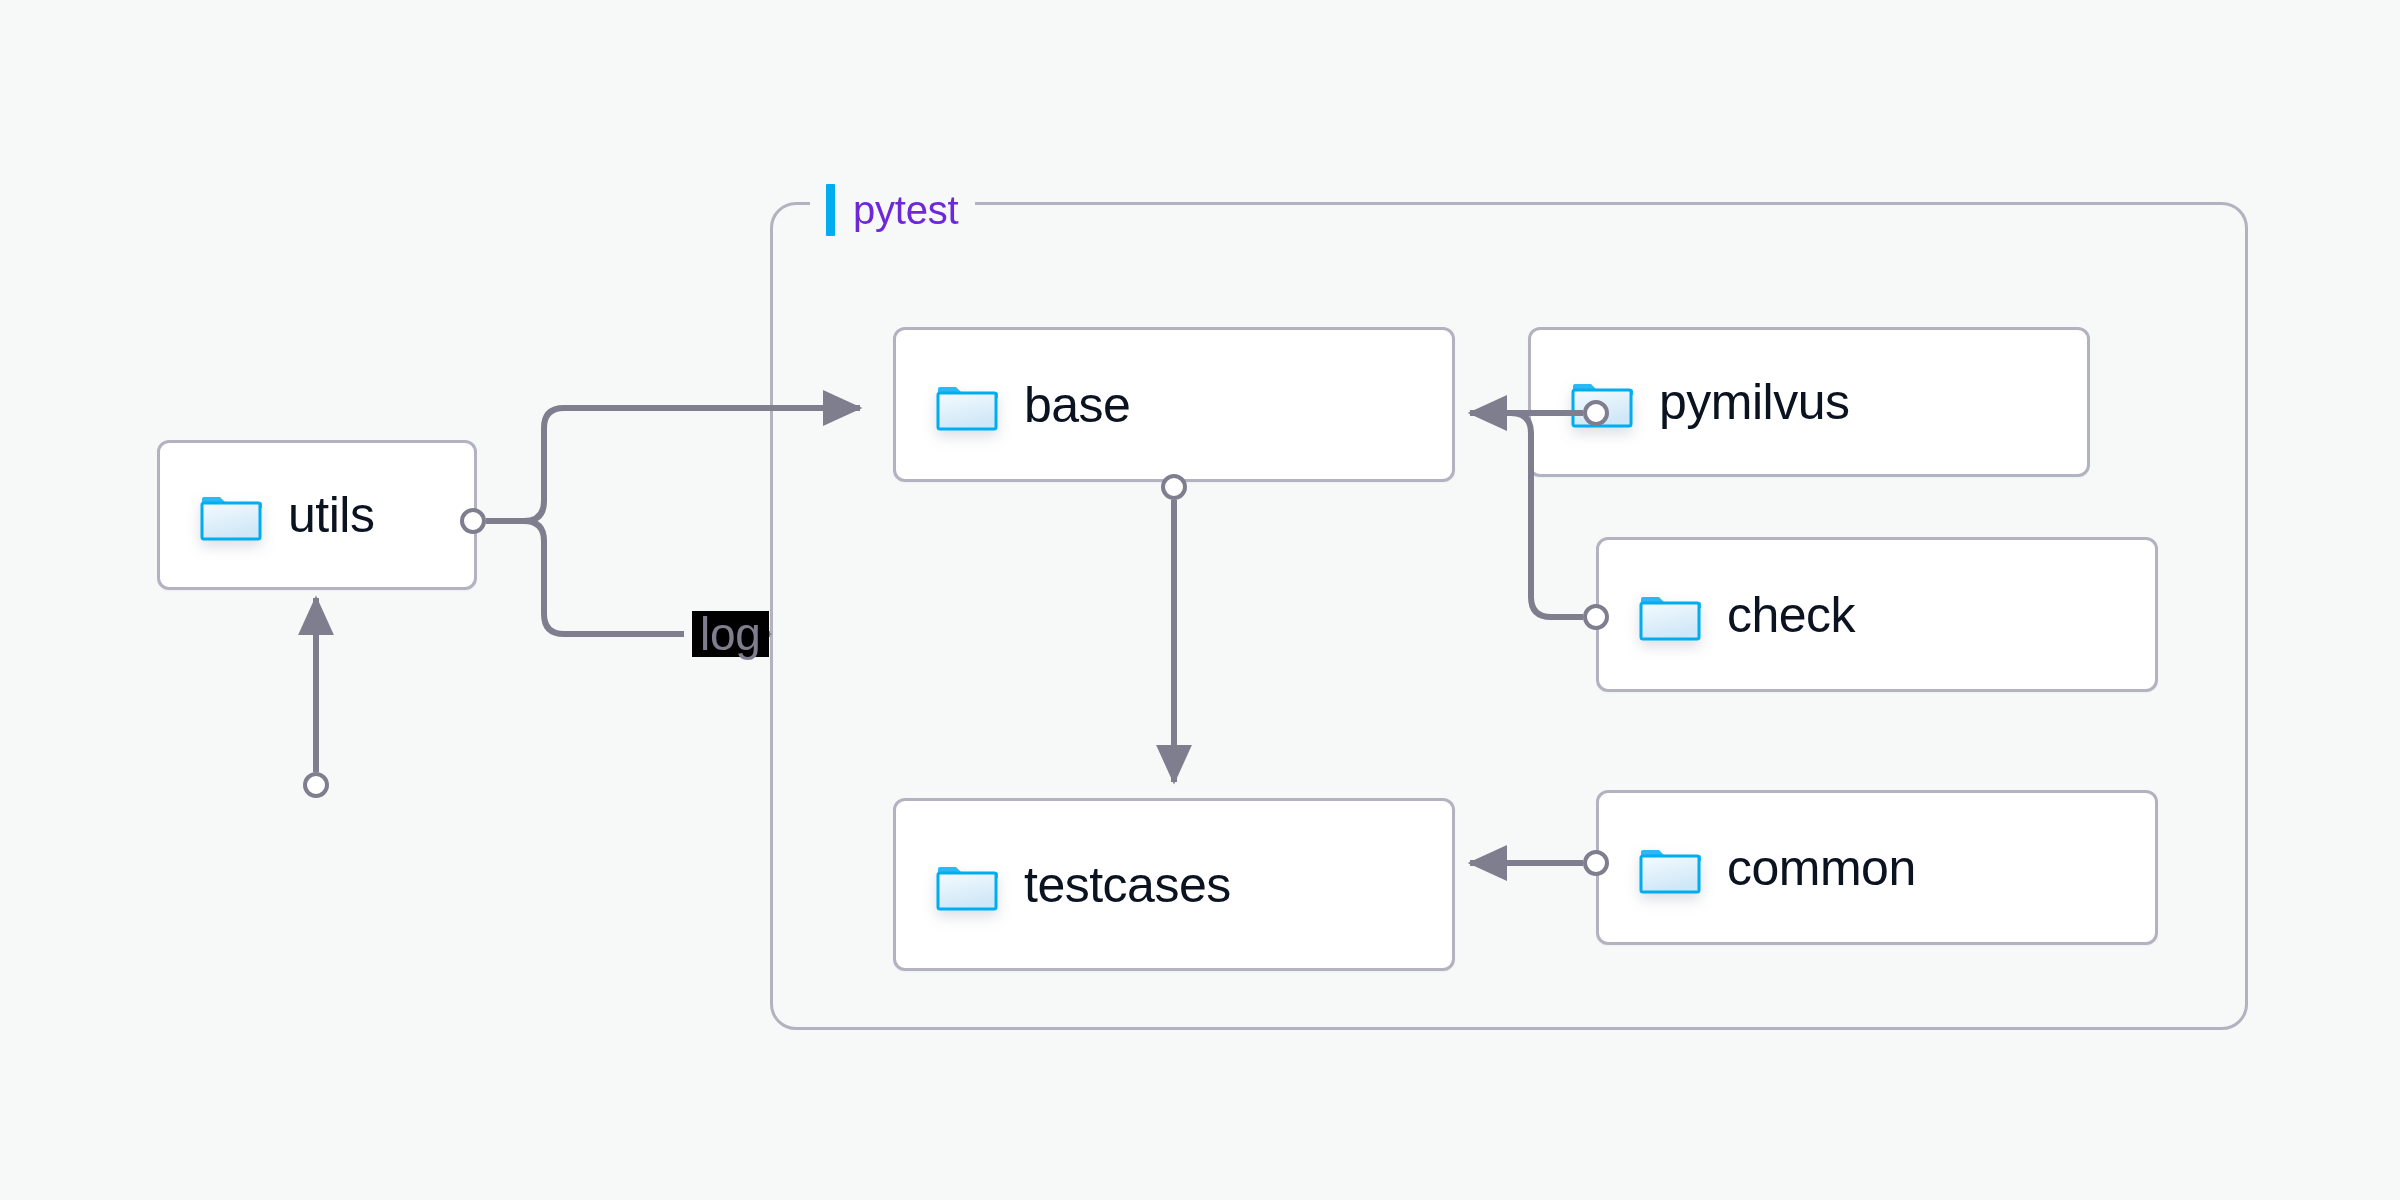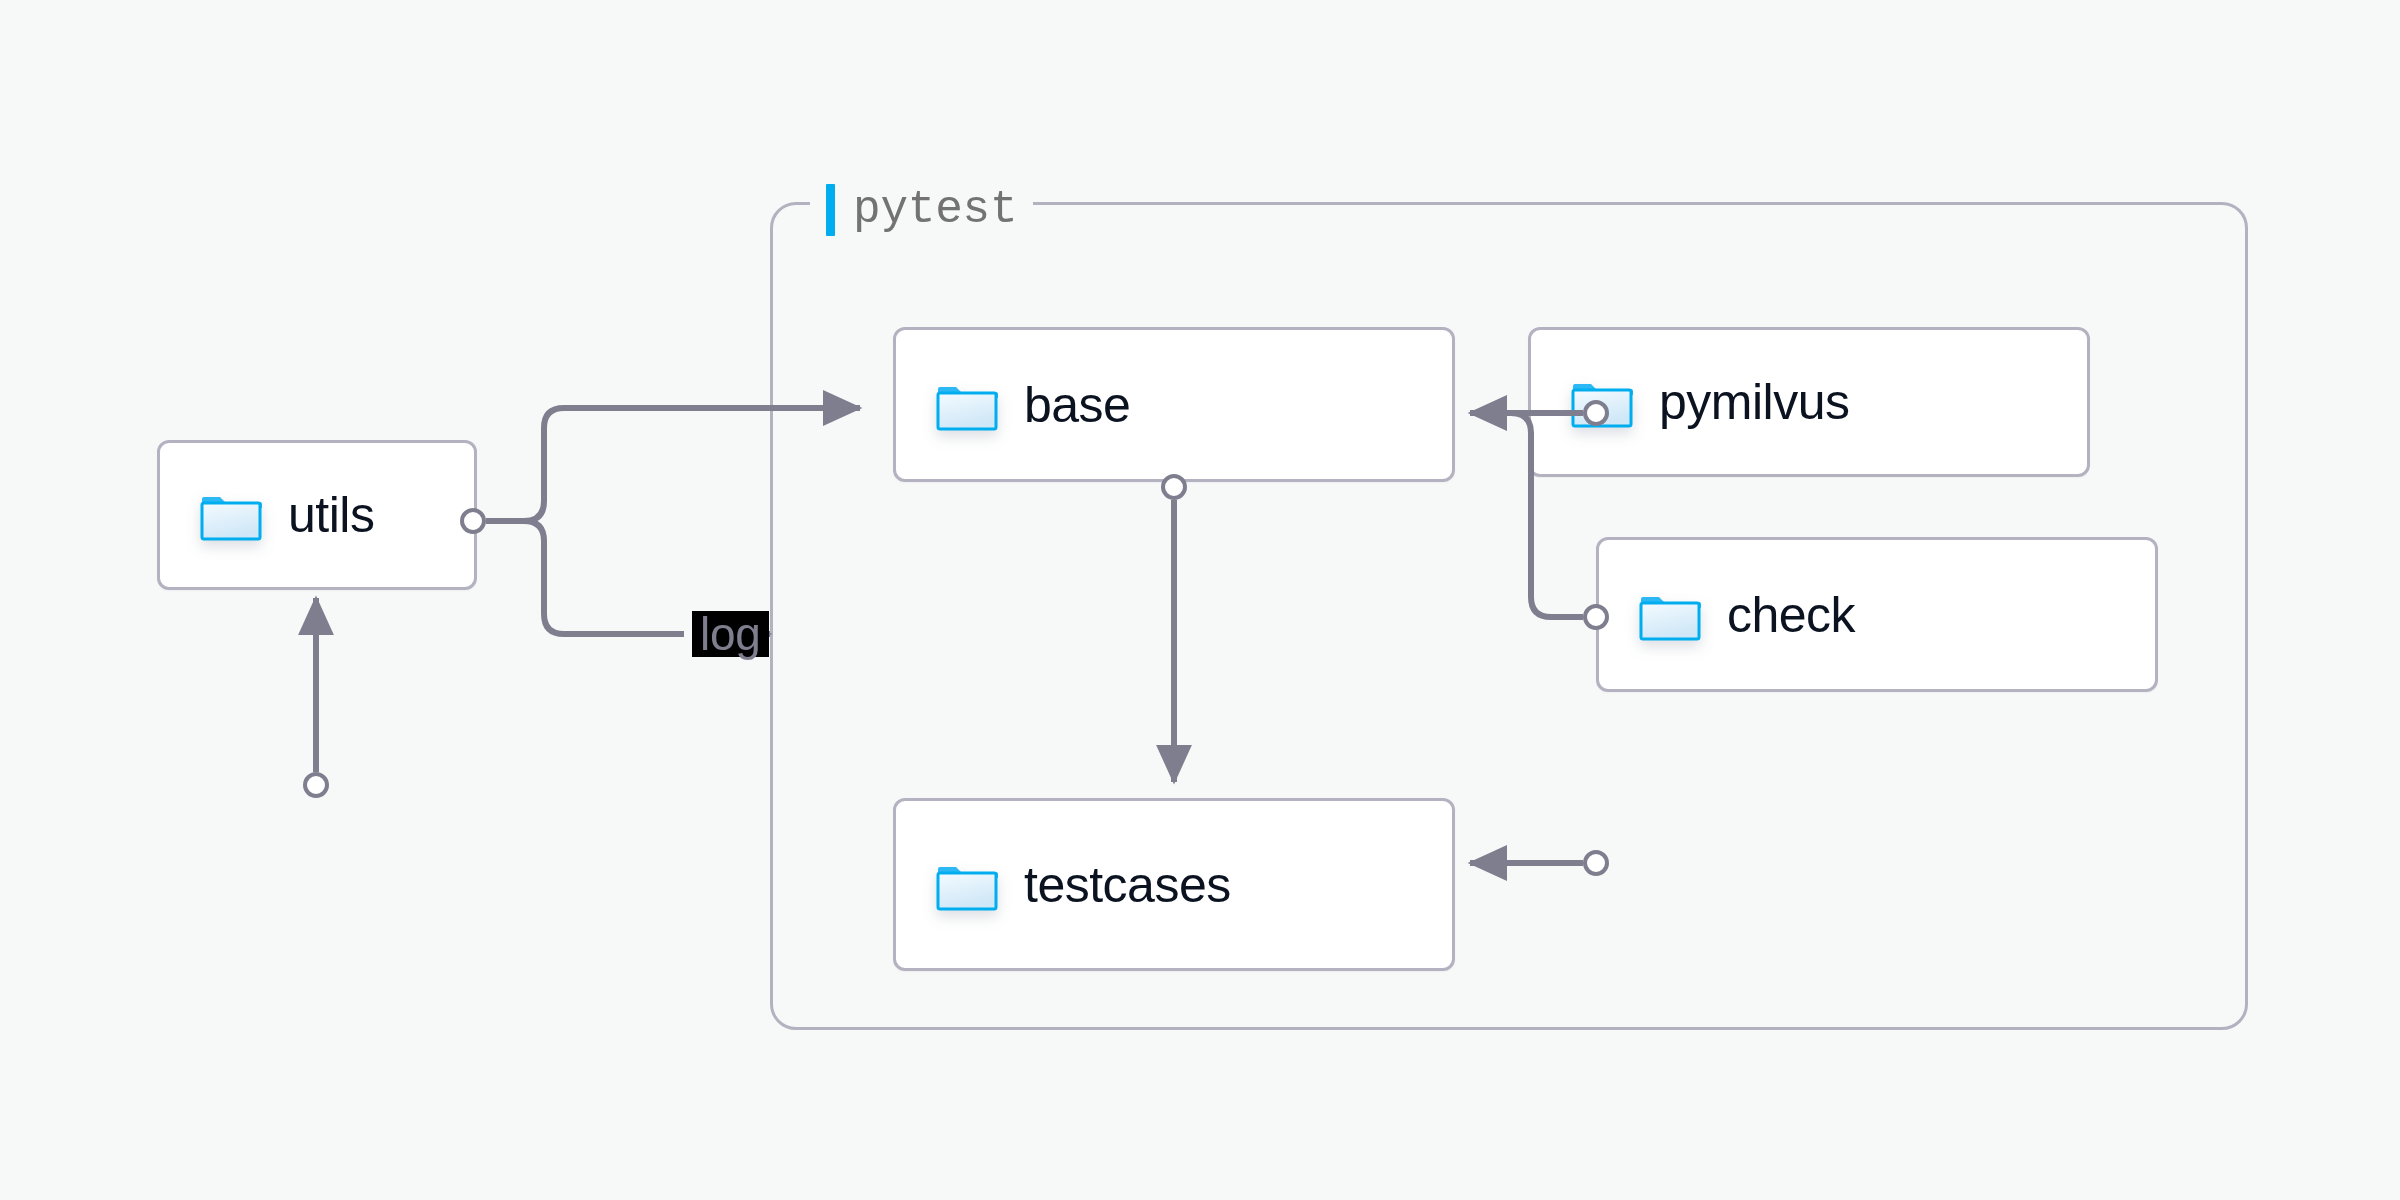--- a/index.html
+++ b/index.html
@@ -34,25 +34,24 @@
     height: 60px;
   }
   .group-label .bar {
     width: 9px;
     height: 52px;
     background: #00aeef;
     border-radius: 1px;
     flex: none;
   }
   .group-label .txt {
-    font-size: 46px;
-    color: #737373;
+    font-size: 40px;
+    color: #6d28d9;
     letter-spacing: -0.2px;
     white-space: nowrap;
-    font-family: Liberation Mono, monospace;
   }
 
   
   .node {
     position: absolute;
     box-sizing: border-box;
     background: #ffffff;
     border: 3px solid #b4b2c0;
     border-radius: 12px;
     display: flex;
@@ -251,15 +250,32 @@
           </defs>
           <path d="M2,8 h18 l5,5 h35 a2,2 0 0 1 2,2 v4 h-60 v-9 a2,2 0 0 1 2,-2 z" fill="#2bb8f5"></path>
           <rect x="2" y="14" width="58" height="36" rx="2" fill="url(#fg6)" stroke="#00aeef" stroke-width="3"></rect>
         </svg>
       </span>
       <span class="node-label">check</span>
     </div>
   </div>
   <div class="handle" style="left:1583px; top:604px;"></div>
 
+  <div class="node" style="left:1596px; top:790px; width:562px; height:155px;">
+    <div class="node-inner">
+      <span class="folder-icon">
+        <svg viewBox="0 0 62 52" width="62" height="52">
+          <defs>
+            <linearGradient id="fg7" x1="0" y1="0" x2="0.35" y2="1">
+              <stop offset="0%" stop-color="#f4fbff"></stop>
+              <stop offset="100%" stop-color="#cfe7f7"></stop>
+            </linearGradient>
+          </defs>
+          <path d="M2,8 h18 l5,5 h35 a2,2 0 0 1 2,2 v4 h-60 v-9 a2,2 0 0 1 2,-2 z" fill="#2bb8f5"></path>
+          <rect x="2" y="14" width="58" height="36" rx="2" fill="url(#fg7)" stroke="#00aeef" stroke-width="3"></rect>
+        </svg>
+      </span>
+      <span class="node-label">common</span>
+    </div>
+  </div>
   <div class="handle" style="left:1583px; top:850px;"></div>
 
 </div>
 
 </body></html>

